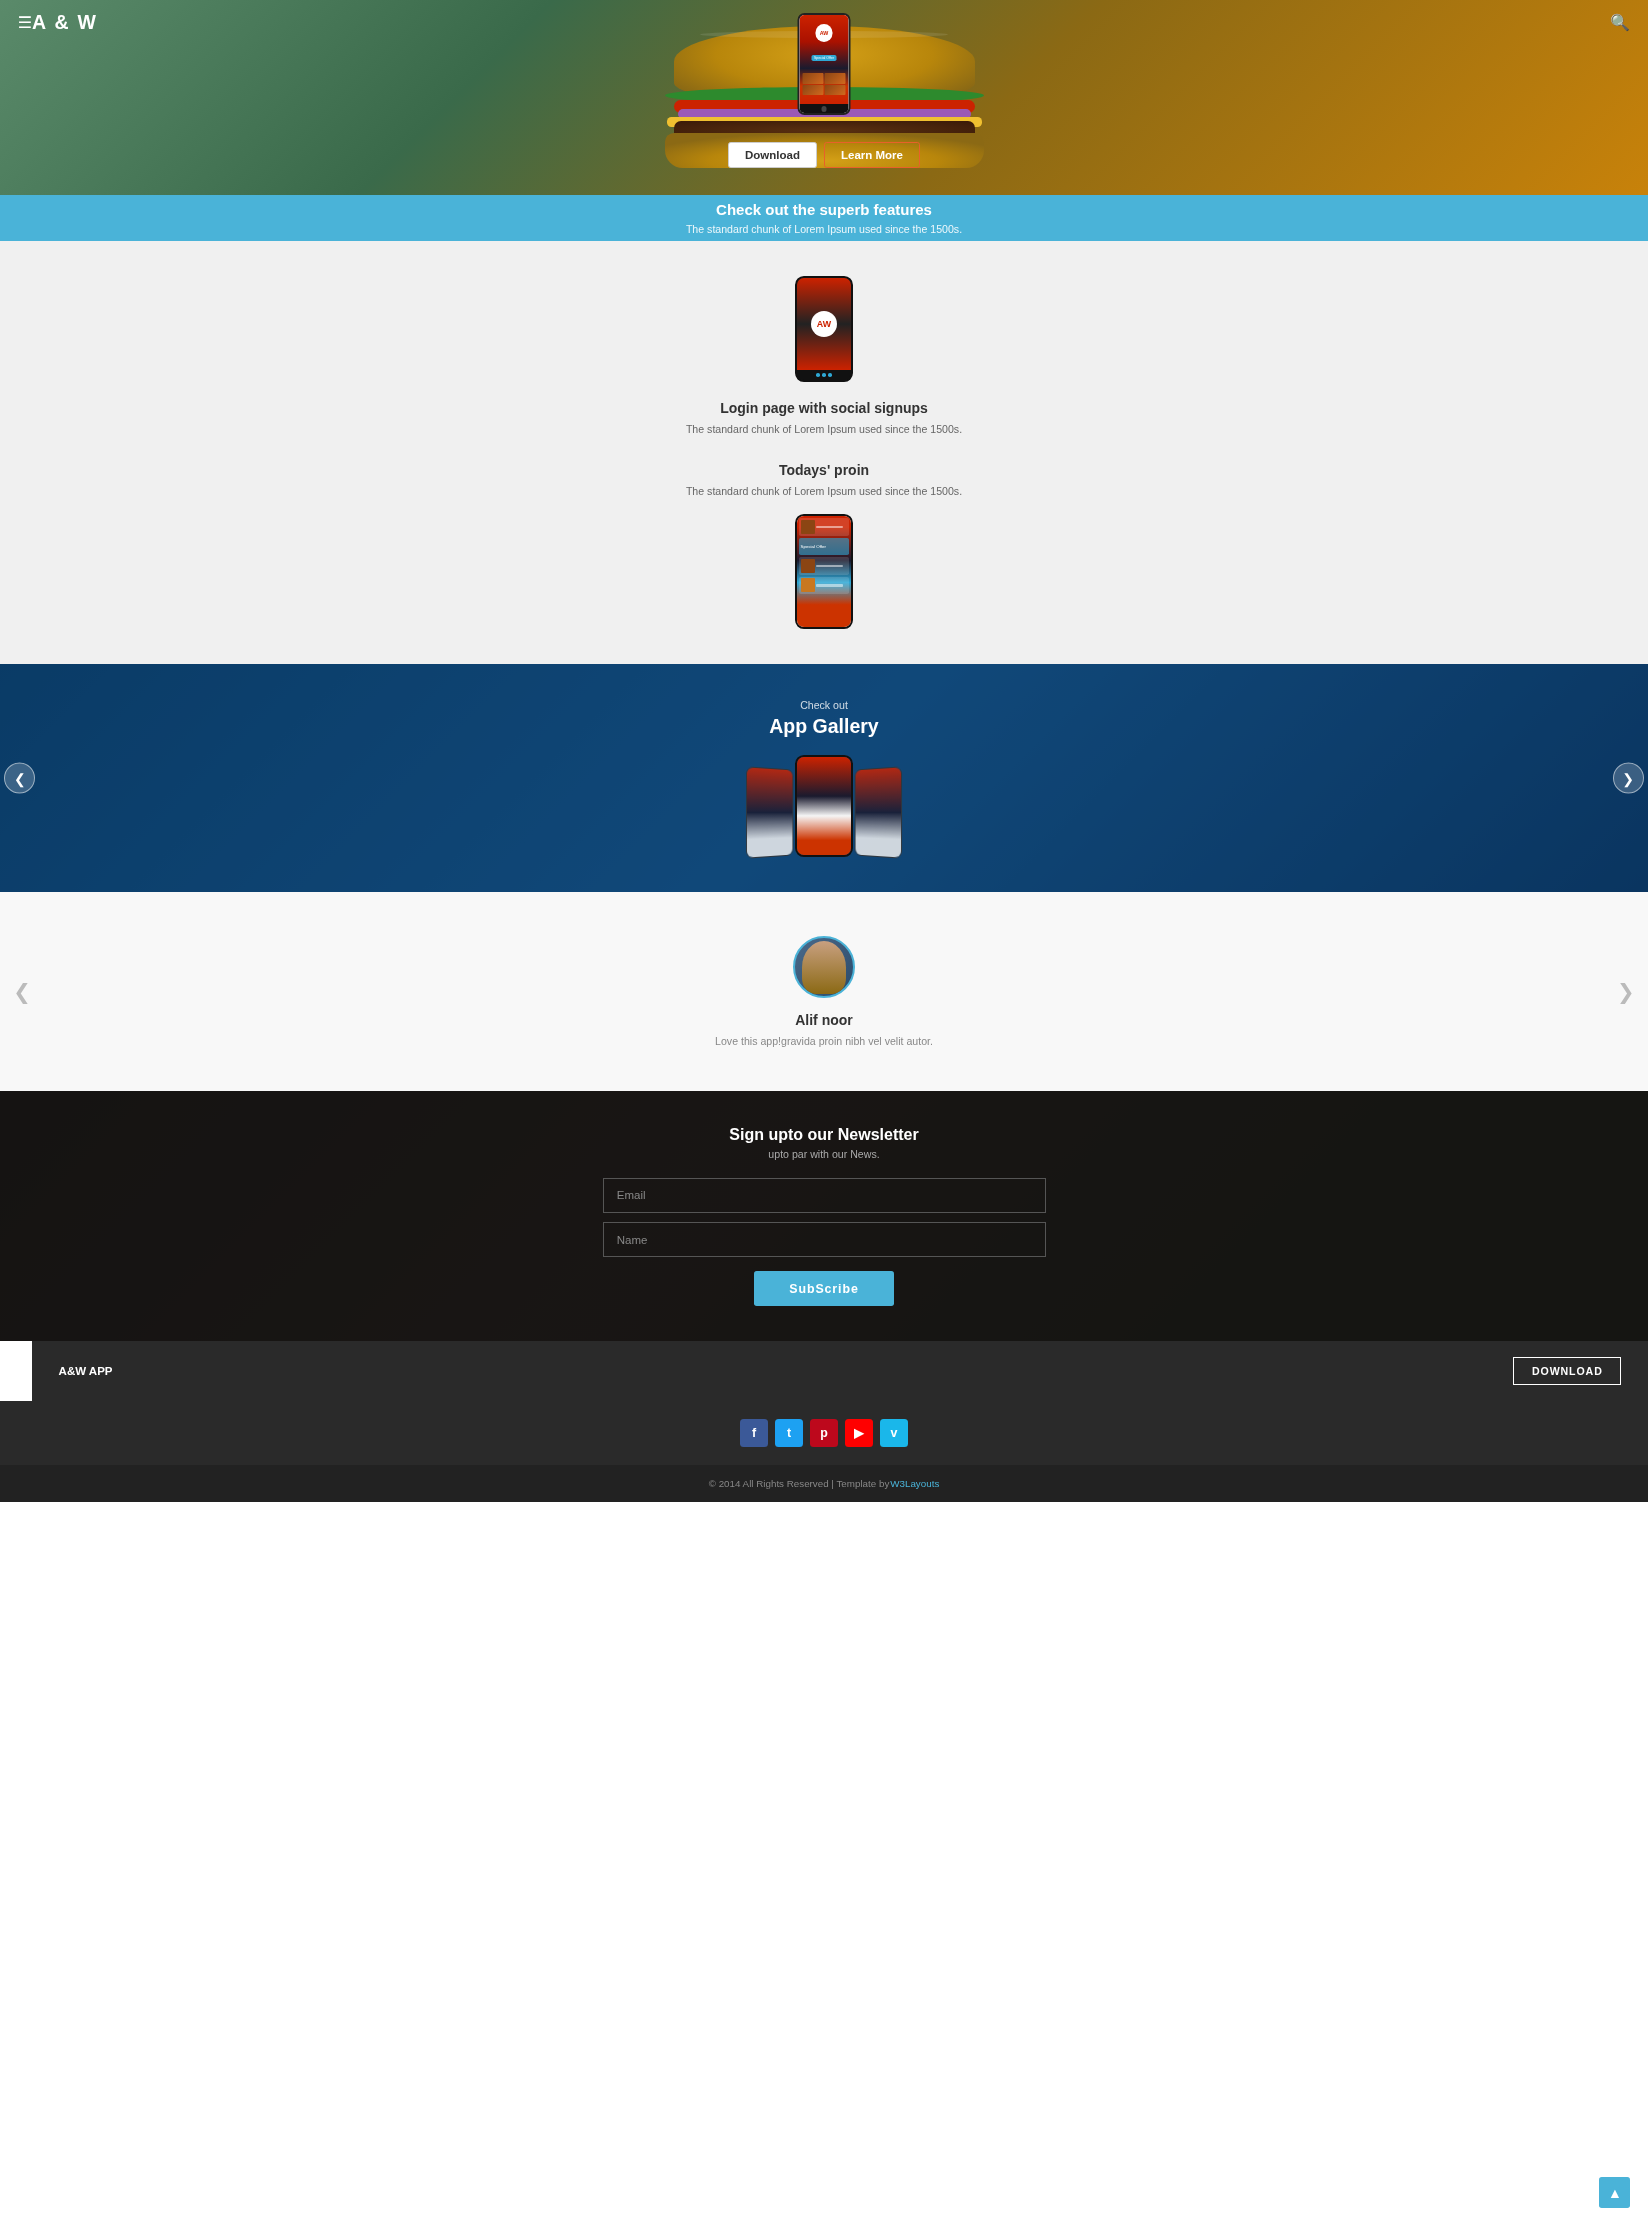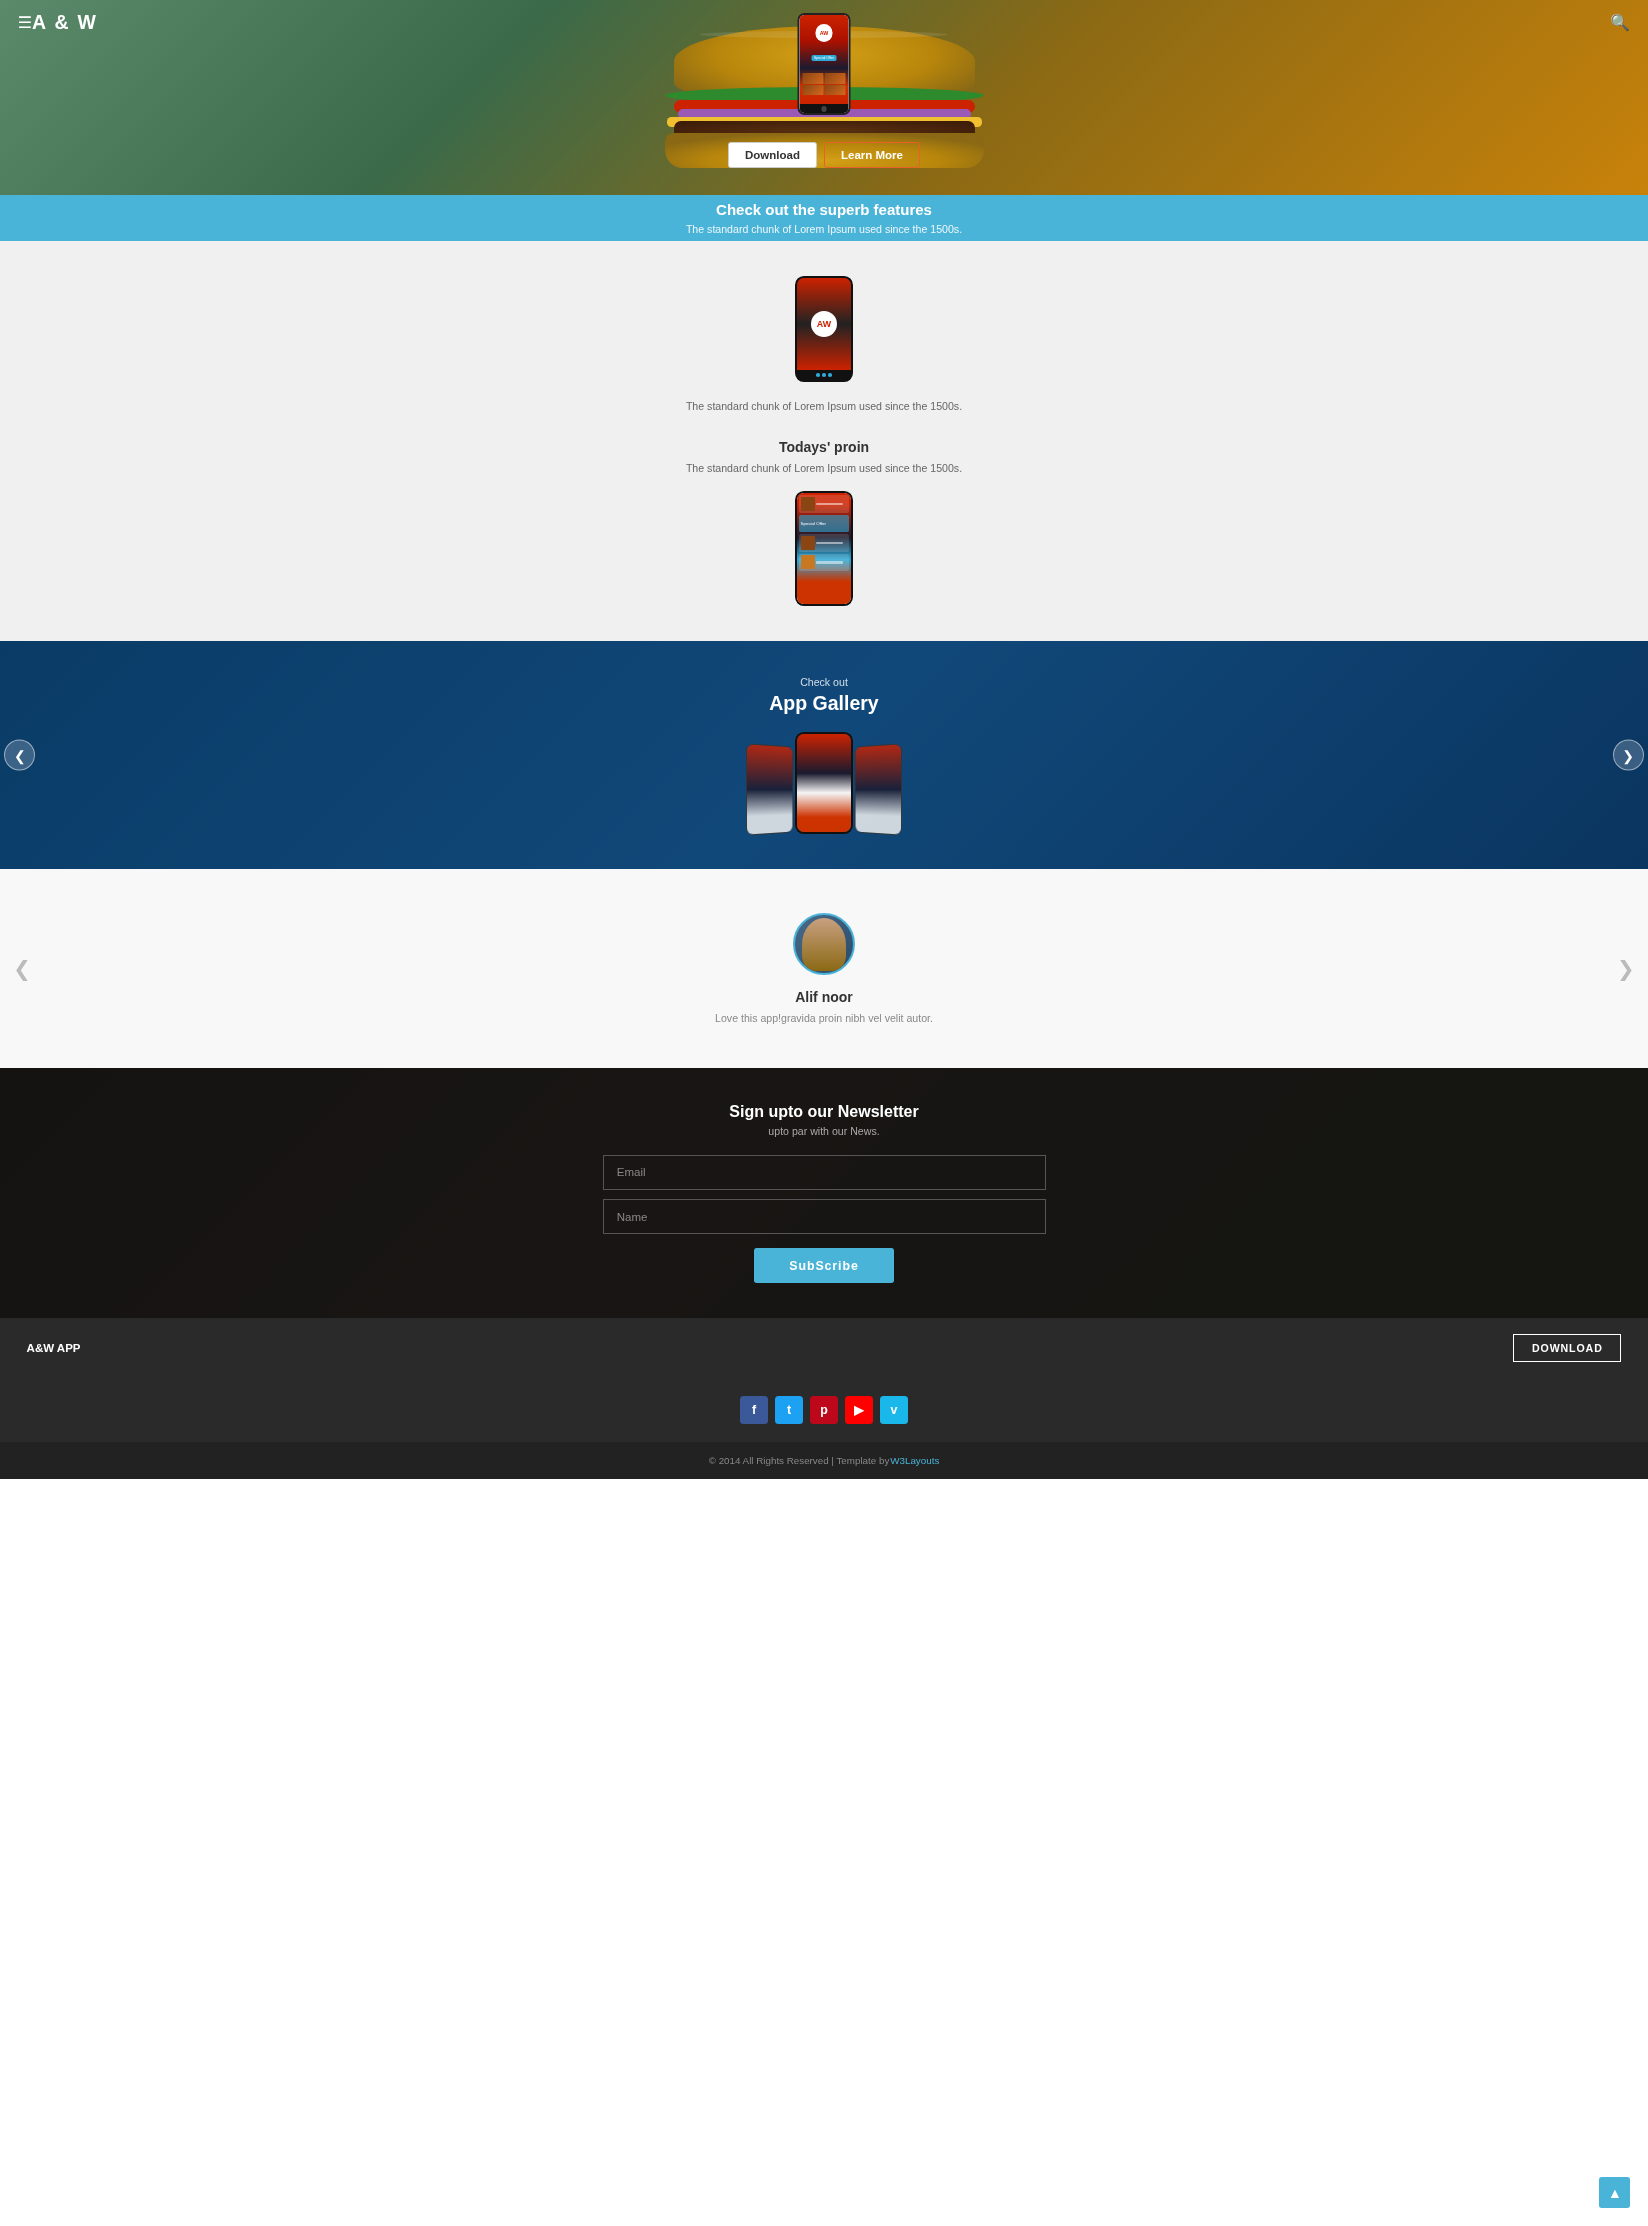--- a/index.html
+++ b/index.html
@@ -364,20 +364,21 @@
       letter-spacing: 0.9px;
     }
 
     
     .footer-top {
       background: #2a2a2a;
       padding: 16px 26.6px;
       display: flex;
       justify-content: space-between;
       align-items: center;
+      margin-left: 32px;
     }
     .footer-app-name { color: #fff; font-size: 11.5px; font-weight: bold; }
     .btn-footer-download {
       background: transparent;
       color: #fff;
       border: 1.8px solid #fff;
       padding: 7px 17.7px;
       font-size: 10.6px;
       font-weight: bold;
       cursor: pointer;
@@ -560,20 +561,21 @@
   <div class="feature-phone">
     <div class="feature-phone-screen">
       <div class="feature-phone-logo">AW</div>
     </div>
     <div class="feature-phone-bottom">
       <div class="feature-phone-dot"></div>
       <div class="feature-phone-dot"></div>
       <div class="feature-phone-dot"></div>
     </div>
   </div>
+  <h3 class="feature-title">Login page with social signups</h3>
   <p class="feature-desc">The standard chunk of Lorem Ipsum used since the 1500s.</p>
 
   <h3 class="menus-title">Todays' proin</h3>
   <p class="menus-desc">The standard chunk of Lorem Ipsum used since the 1500s.</p>
 
   <div class="menu-phone">
     <div class="menu-phone-screen">
       <div class="menu-phone-row">
         <div class="menu-phone-img"></div>
         <div class="menu-phone-text"></div>

